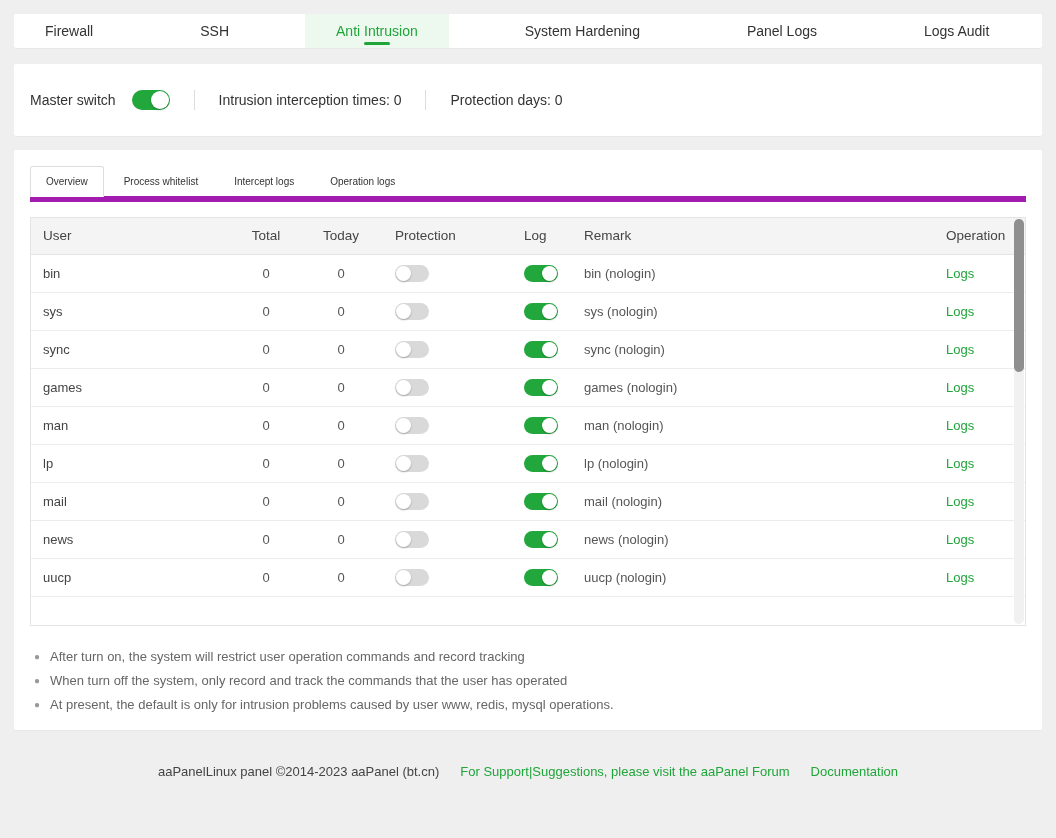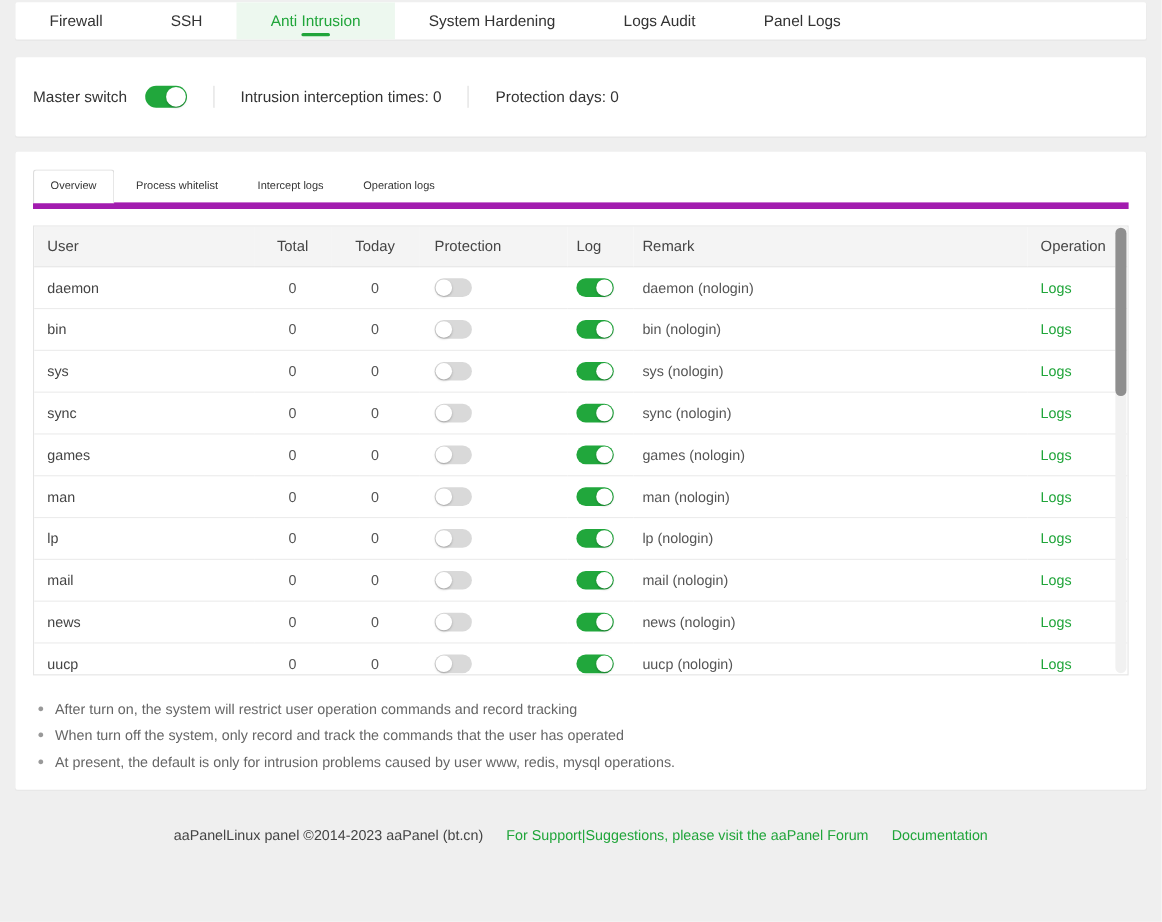--- a/index.html
+++ b/index.html
@@ -11,25 +11,26 @@
   }
   .card {
     background:#fff;
     border-radius:2px;
     margin:0 14px;
     box-shadow:0 1px 1px rgba(0,0,0,0.03);
   }
 
   
   .top-tabs {
-    margin-top:2px;
+    margin-top:14px;
     height:34px;
     display:flex;
     align-items:stretch;
     overflow:hidden;
+    gap:45px;
   }
   .ttab {
     display:flex;
     align-items:center;
     padding:0 31px;
     font-size:14px;
     color:#333;
     position:relative;
     cursor:pointer;
     white-space:nowrap;
@@ -197,22 +198,22 @@
   .footer a { color:#20a53a; text-decoration:none; cursor:pointer; }
 </style>
 </head>
 <body>
 
 <div class="card top-tabs">
   <div class="ttab">Firewall</div>
   <div class="ttab">SSH</div>
   <div class="ttab active">Anti Intrusion</div>
   <div class="ttab">System Hardening</div>
+  <div class="ttab">Panel Logs</div>
   <div class="ttab">Logs Audit</div>
-  <div class="ttab">Panel Logs</div>
 </div>
 
 <div class="card master-bar">
   <span class="lbl">Master switch</span>
   <span class="toggle large on"></span>
   <span class="vdivider"></span>
   <span>Intrusion interception times: 0</span>
   <span class="vdivider"></span>
   <span>Protection days: 0</span>
 </div>
@@ -242,29 +243,20 @@
           <th class="c-num">Total</th>
           <th class="c-num">Today</th>
           <th class="c-prot">Protection</th>
           <th class="c-log">Log</th>
           <th class="c-rem">Remark</th>
           <th class="c-op">Operation</th>
         </tr>
       </thead>
       <tbody id="user-rows">
 
-  <tr>
-    <td class="c-user">daemon</td>
-    <td class="c-num">0</td>
-    <td class="c-num">0</td>
-    <td class="c-prot"><span class="toggle"></span></td>
-    <td class="c-log"><span class="toggle on"></span></td>
-    <td class="c-rem">daemon (nologin)</td>
-    <td class="c-op"><a class="logs-link">Logs</a></td>
-  </tr>
 
   <tr>
     <td class="c-user">bin</td>
     <td class="c-num">0</td>
     <td class="c-num">0</td>
     <td class="c-prot"><span class="toggle"></span></td>
     <td class="c-log"><span class="toggle on"></span></td>
     <td class="c-rem">bin (nologin)</td>
     <td class="c-op"><a class="logs-link">Logs</a></td>
   </tr>

